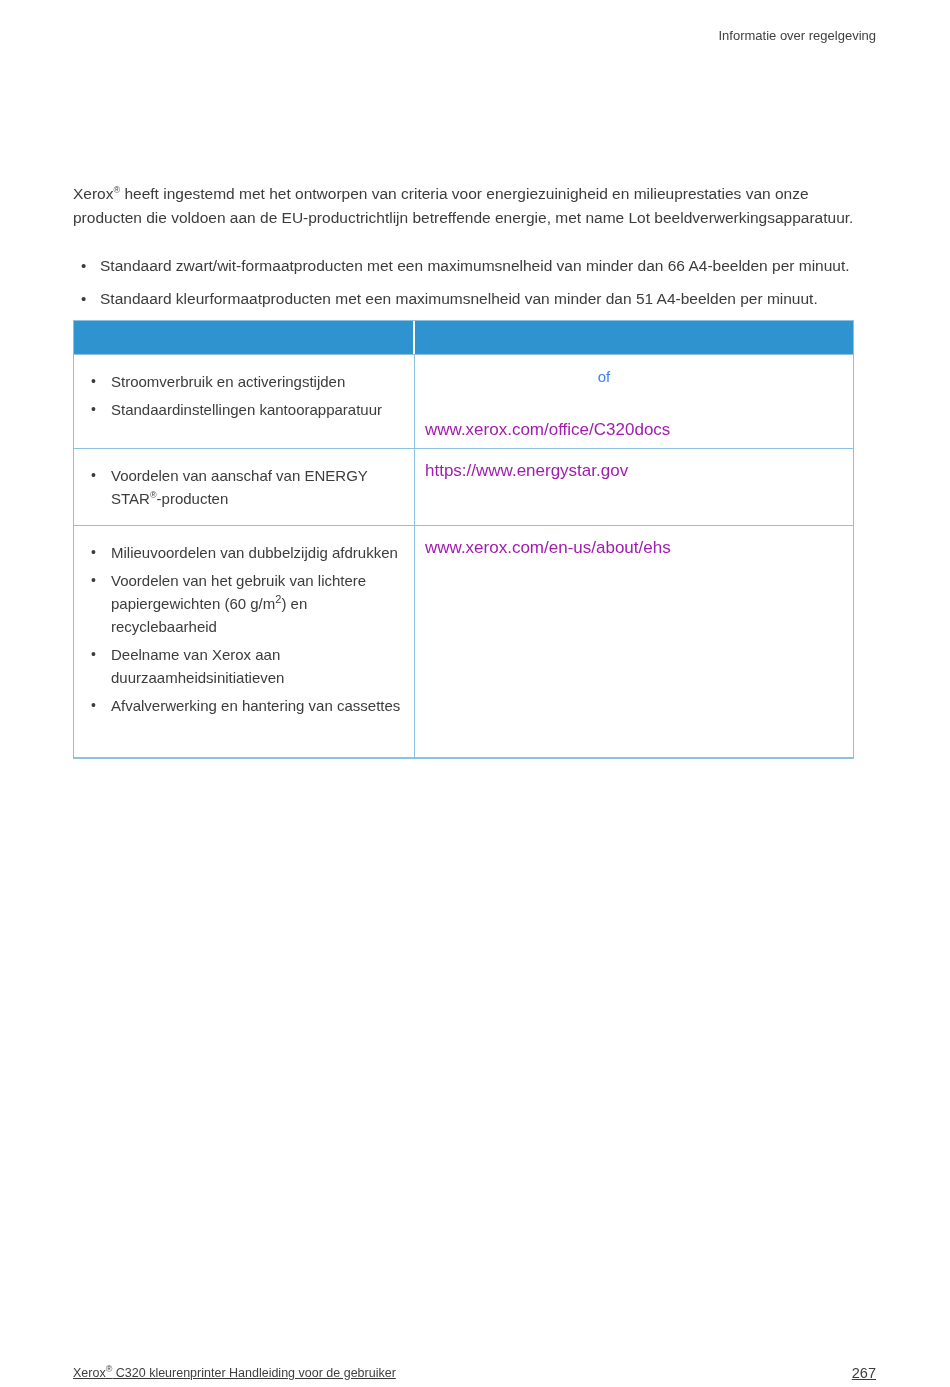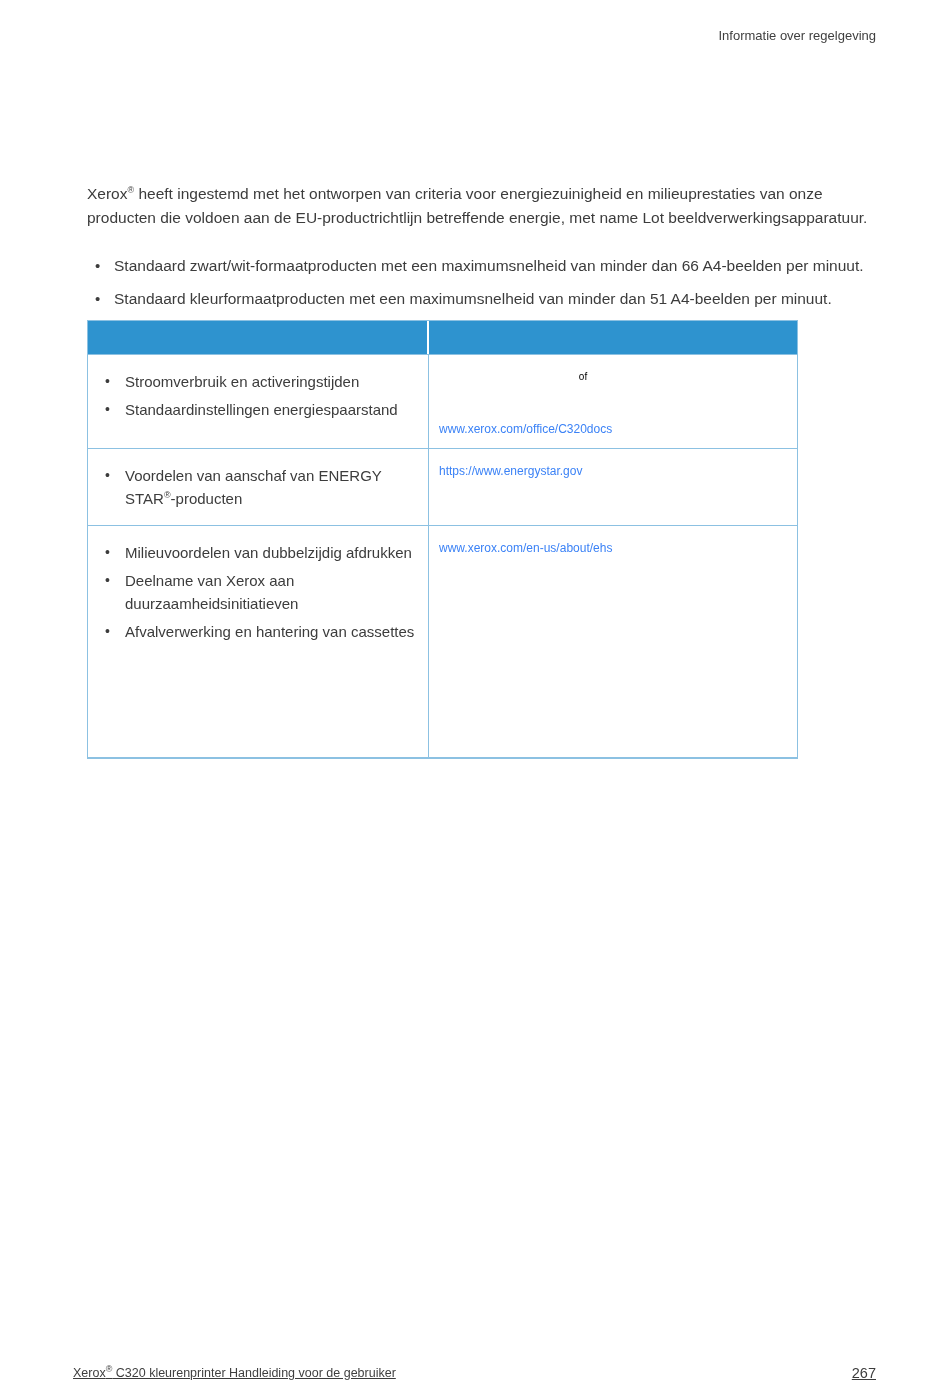--- a/index.html
+++ b/index.html
@@ -11,21 +11,21 @@
     color:#3c3c3c;
     overflow:hidden;
   }
 
   .page-header {
     position:absolute; top:28px; right:74px;
     font-size:13px; color:#3f3f3f;
   }
 
   .content {
-    position:absolute; left:87px; top:182px; width:803px;
+    position:absolute; left:73px; top:182px; width:803px;
   }
 
   .para {
     font-size:15.5px; line-height:24px; margin-bottom:10px;
     color:#3c3c3c;
   }
   .para + .para { margin-top:7px; }
 
   sup.reg {
     font-size:9px; vertical-align:super; line-height:0;
@@ -39,21 +39,21 @@
     position:relative; padding-left:27px;
     font-size:15.5px; line-height:23px; margin-bottom:10px;
   }
   ul.criteria-list li::before {
     content:"\2022"; position:absolute; left:8px; top:0;
     font-size:15px;
   }
 
   
   .reg-table {
-    width:711px;
+    width:781px;
     border:1px solid #8cc1e2;
     border-bottom-width:2px;
     background:#ffffff;
   }
   .t-head { display:flex; height:33px; background:#2e93cf; }
   .t-head .h-left { width:341px; border-right:2px solid #ffffff; }
   .t-head .h-right { flex:1; }
 
   .t-row { display:flex; border-top:1px solid #8cc1e2; }
   .t-row:first-of-type { border-top:none; }
@@ -74,27 +74,27 @@
   }
 
   .row-1 { min-height:94px; }
   .row-2 { min-height:64px; }
   .row-3 { min-height:232px; }
 
   .row-1 .c-right {
     display:flex; flex-direction:column; justify-content:space-between;
   }
   .conjunction {
-    text-align:center; font-size:10px; line-height:20px; color:#000000;
+    text-align:center; font-size:15px; line-height:20px; color:#3b82f6;
     padding-right:60px;
   }
 
   a.doc-link {
-    color:#3b82f6; text-decoration:none;
-    font-size:12px; line-height:19px;
+    color:#a21caf; text-decoration:none;
+    font-size:17px; line-height:19px;
     display:inline-block;
   }
 
   .page-footer {
     position:absolute; left:73px; right:74px; bottom:6px;
     display:flex; justify-content:space-between; align-items:center;text-decoration:underline;
   }
   .footer-title { font-size:12.5px; color:#3f3f3f; }
   .footer-page  { font-size:14.5px; color:#3c3c3c; }
 </style>
@@ -117,21 +117,21 @@
 
     <div class="t-head">
       <div class="h-left"></div>
       <div class="h-right"></div>
     </div>
 
     <div class="t-row row-1">
       <div class="c-left">
         <ul class="cell-list">
           <li>Stroomverbruik en activeringstijden</li>
-          <li>Standaardinstellingen energiespaarstand</li>
+          <li>Standaardinstellingen kantoorapparatuur</li>
         </ul>
       </div>
       <div class="c-right">
         <div class="conjunction">of</div>
         <a class="doc-link" href="#">www.xerox.com/office/C320docs</a>
       </div>
     </div>
 
     <div class="t-row row-2">
       <div class="c-left">
@@ -141,20 +141,21 @@
       </div>
       <div class="c-right">
         <a class="doc-link" href="#">https://www.energystar.gov</a>
       </div>
     </div>
 
     <div class="t-row row-3">
       <div class="c-left">
         <ul class="cell-list">
           <li><span>Milieuvoordelen van dubbelzijdig afdrukken</span><sup class="two"></sup><span></span></li>
+          <li><span>Voordelen van het gebruik van lichtere papiergewichten (60 g/m</span><sup class="two">2</sup><span>) en recyclebaarheid</span></li>
           <li><span>Deelname van Xerox aan duurzaamheidsinitiatieven</span><sup class="two"></sup><span></span></li>
           <li><span>Afvalverwerking en hantering van cassettes</span><sup class="two"></sup><span></span></li>
         </ul>
       </div>
       <div class="c-right">
         <a class="doc-link" href="#">www.xerox.com/en-us/about/ehs</a>
       </div>
     </div>
 
   </div>

